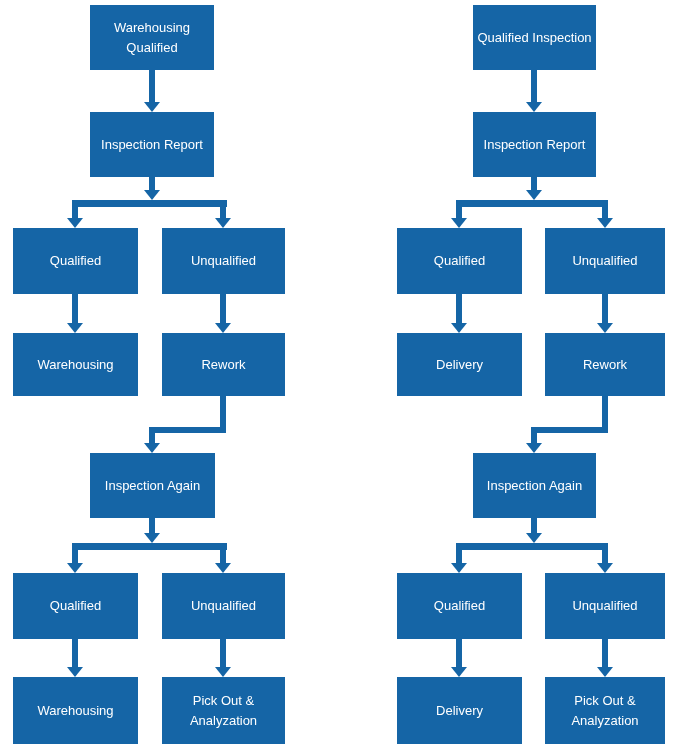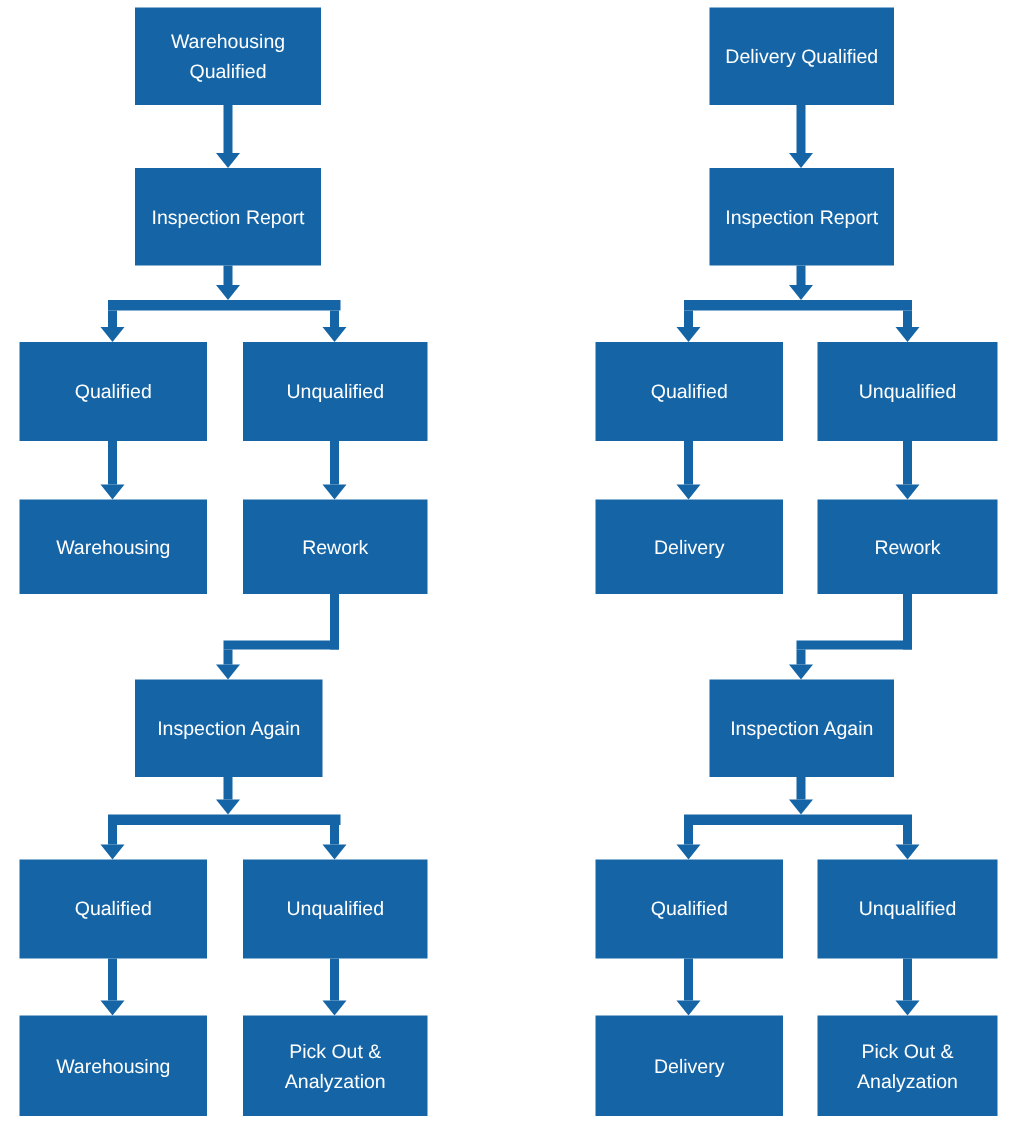--- a/index.html
+++ b/index.html
@@ -77,21 +77,21 @@
     <div class="ahead" style="left:67px;top:667px"></div>
     <div class="seg" style="left:220px;top:639px;width:6px;height:28px"></div>
     <div class="ahead" style="left:215px;top:667px"></div>
 
     <div class="box" style="left:13px;top:677px;width:125px;height:67px">Warehousing</div>
     <div class="box" style="left:162px;top:677px;width:123px;height:67px">Pick Out &amp; Analyzation</div>
   </div>
 
   <div>
 
-    <div class="box" style="left:473px;top:5px;width:123px;height:65px">Delivery Qualified</div>
+    <div class="box" style="left:473px;top:5px;width:123px;height:65px">Qualified Inspection</div>
 
     <div class="seg" style="left:531px;top:70px;width:6px;height:32px"></div>
     <div class="ahead" style="left:526px;top:102px"></div>
 
     <div class="box" style="left:473px;top:112px;width:123px;height:65px">Inspection Report</div>
 
     <div class="seg" style="left:531px;top:177px;width:6px;height:13px"></div>
     <div class="ahead" style="left:526px;top:190px"></div>
 
     <div class="seg" style="left:456px;top:200px;width:152px;height:7px"></div>

